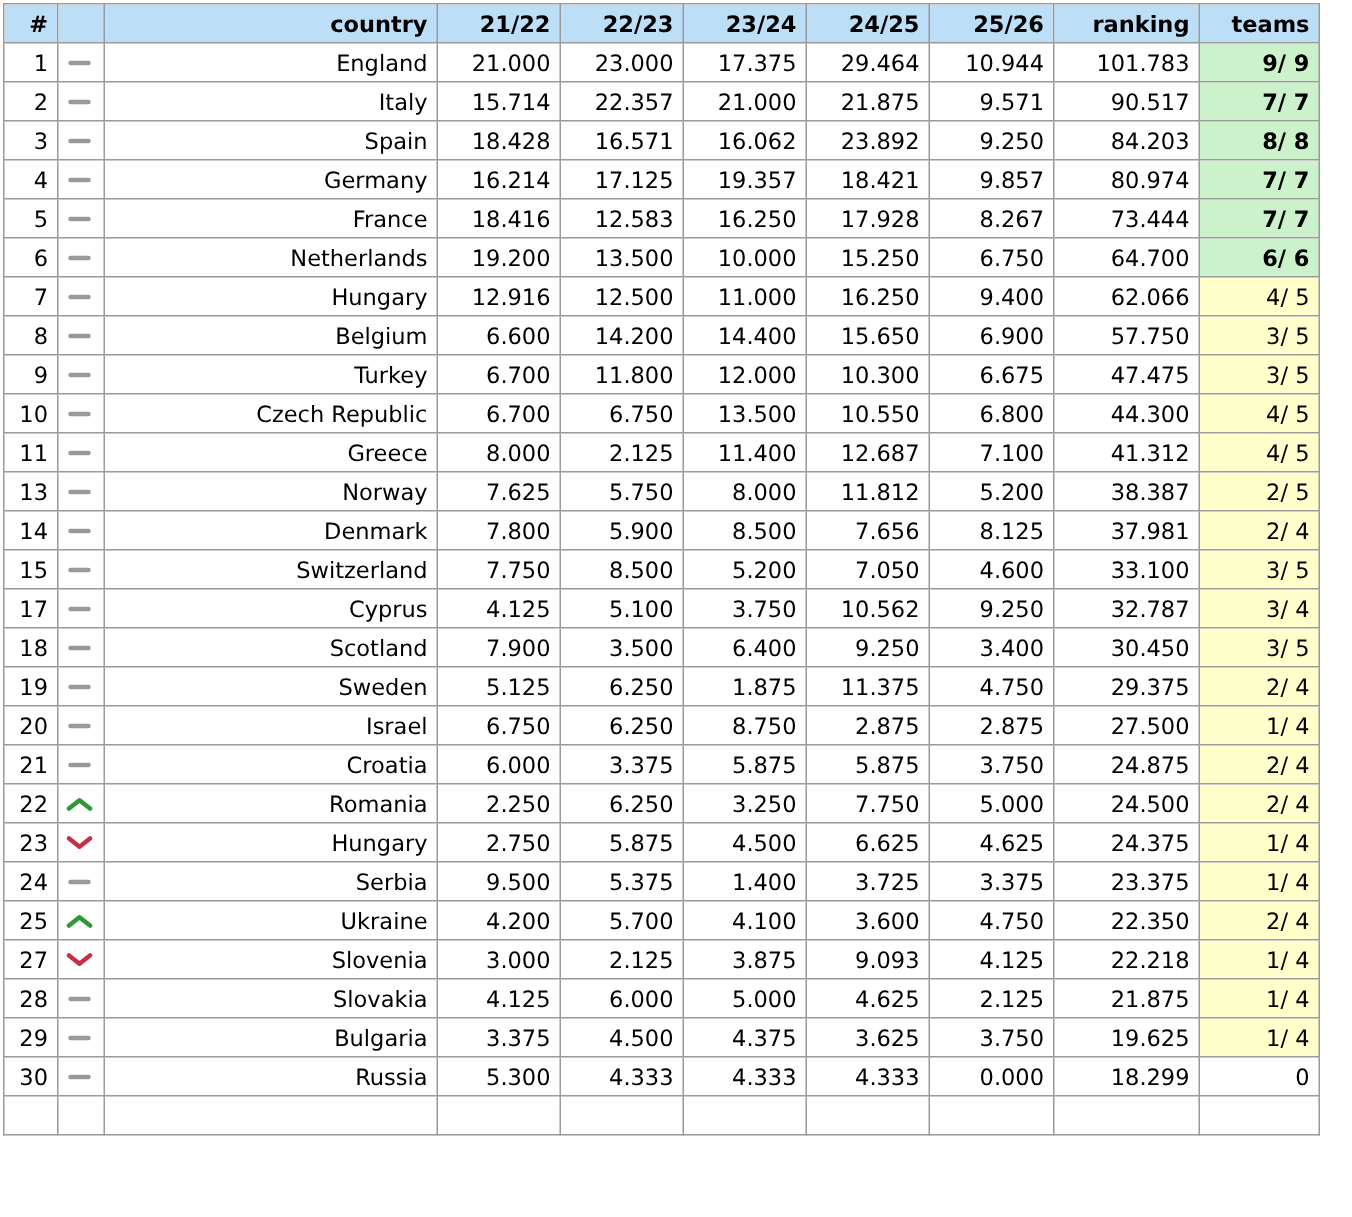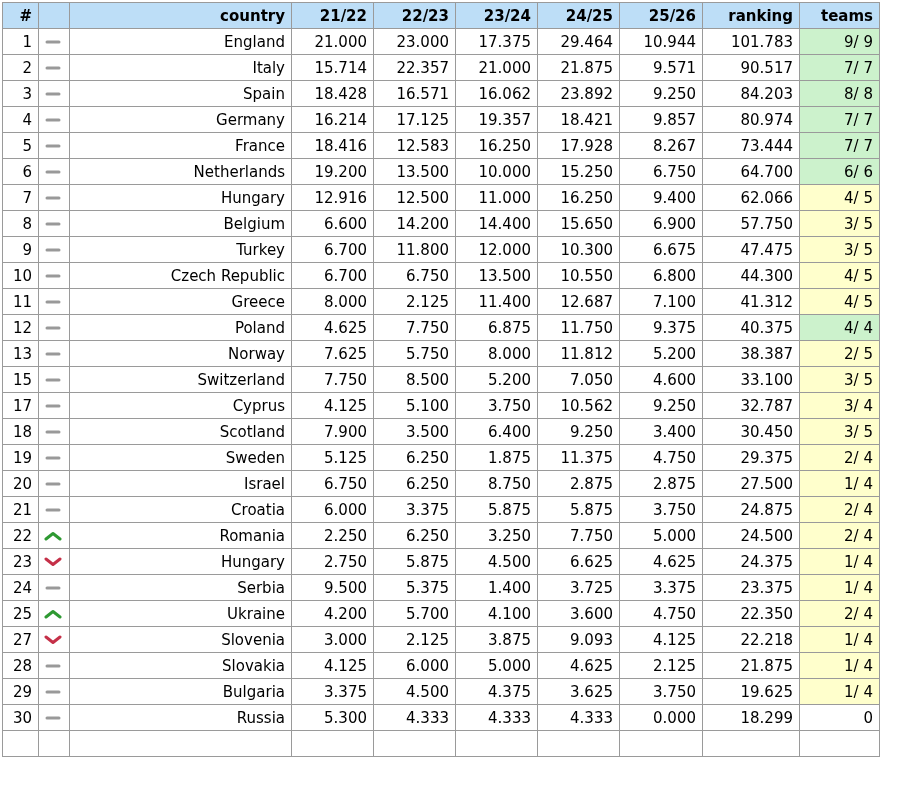--- a/index.html
+++ b/index.html
@@ -16,21 +16,21 @@
   table.coeff th,table.coeff td{
     border:1px solid var(--border-inner,#9a9a9a);
     height:25px;padding:0 6px 0 4px;
     white-space:nowrap;overflow:hidden;vertical-align:middle;
   }
   thead th{background:var(--header-bg,#bddef7);font-weight:bold;}
   .al{text-align:right;padding-left:6px;}
   .ar{text-align:right;padding-right:7px;}
   .ac{text-align:center;padding:0;}
   td.c-teams{padding-right:9px;}
-  td.teams-green{background:var(--teams-green,#ccf2cc);}
+  td.teams-green{background:var(--teams-green,#ccf2cc);font-weight:bold;}
   td.teams-yellow{background:var(--teams-yellow,#ffffcc);}
   td.teams-none{background:#fff;}
   .move-svg{display:inline-block;vertical-align:middle;}
 </style>
 </head>
 <body>
 
 <table class="coeff">
   <colgroup>
     <col style="width:36px">
@@ -207,48 +207,48 @@
         <td class="al">Greece</td>
         <td class="ar">8.000</td>
         <td class="ar">2.125</td>
         <td class="ar">11.400</td>
         <td class="ar">12.687</td>
         <td class="ar">7.100</td>
         <td class="ar">41.312</td>
         <td class="ar c-teams teams-yellow">4/ 5</td>
       </tr>
       <tr>
-        <td class="ar">12</td>
-        <td class="ac"><svg width="18" height="12" class="move-svg">
-            <line x1="3" y1="6" x2="15" y2="6" stroke="#999999" stroke-width="3" stroke-linecap="round" stroke-linejoin="round"></line>
-          </svg></td>
-        <td class="al">Poland</td>
-        <td class="ar">4.625</td>
-        <td class="ar">7.750</td>
-        <td class="ar">6.875</td>
-        <td class="ar">11.750</td>
-        <td class="ar">9.375</td>
-        <td class="ar">40.375</td>
-        <td class="ar c-teams teams-green">4/ 4</td>
-      </tr>
-      <tr>
         <td class="ar">13</td>
         <td class="ac"><svg width="18" height="12" class="move-svg">
             <line x1="3" y1="6" x2="15" y2="6" stroke="#999999" stroke-width="3" stroke-linecap="round" stroke-linejoin="round"></line>
           </svg></td>
         <td class="al">Norway</td>
         <td class="ar">7.625</td>
         <td class="ar">5.750</td>
         <td class="ar">8.000</td>
         <td class="ar">11.812</td>
         <td class="ar">5.200</td>
         <td class="ar">38.387</td>
         <td class="ar c-teams teams-yellow">2/ 5</td>
       </tr>
       <tr>
+        <td class="ar">14</td>
+        <td class="ac"><svg width="18" height="12" class="move-svg">
+            <line x1="3" y1="6" x2="15" y2="6" stroke="#999999" stroke-width="3" stroke-linecap="round" stroke-linejoin="round"></line>
+          </svg></td>
+        <td class="al">Denmark</td>
+        <td class="ar">7.800</td>
+        <td class="ar">5.900</td>
+        <td class="ar">8.500</td>
+        <td class="ar">7.656</td>
+        <td class="ar">8.125</td>
+        <td class="ar">37.981</td>
+        <td class="ar c-teams teams-yellow">2/ 4</td>
+      </tr>
+      <tr>
         <td class="ar">15</td>
         <td class="ac"><svg width="18" height="12" class="move-svg">
             <line x1="3" y1="6" x2="15" y2="6" stroke="#999999" stroke-width="3" stroke-linecap="round" stroke-linejoin="round"></line>
           </svg></td>
         <td class="al">Switzerland</td>
         <td class="ar">7.750</td>
         <td class="ar">8.500</td>
         <td class="ar">5.200</td>
         <td class="ar">7.050</td>
         <td class="ar">4.600</td>

